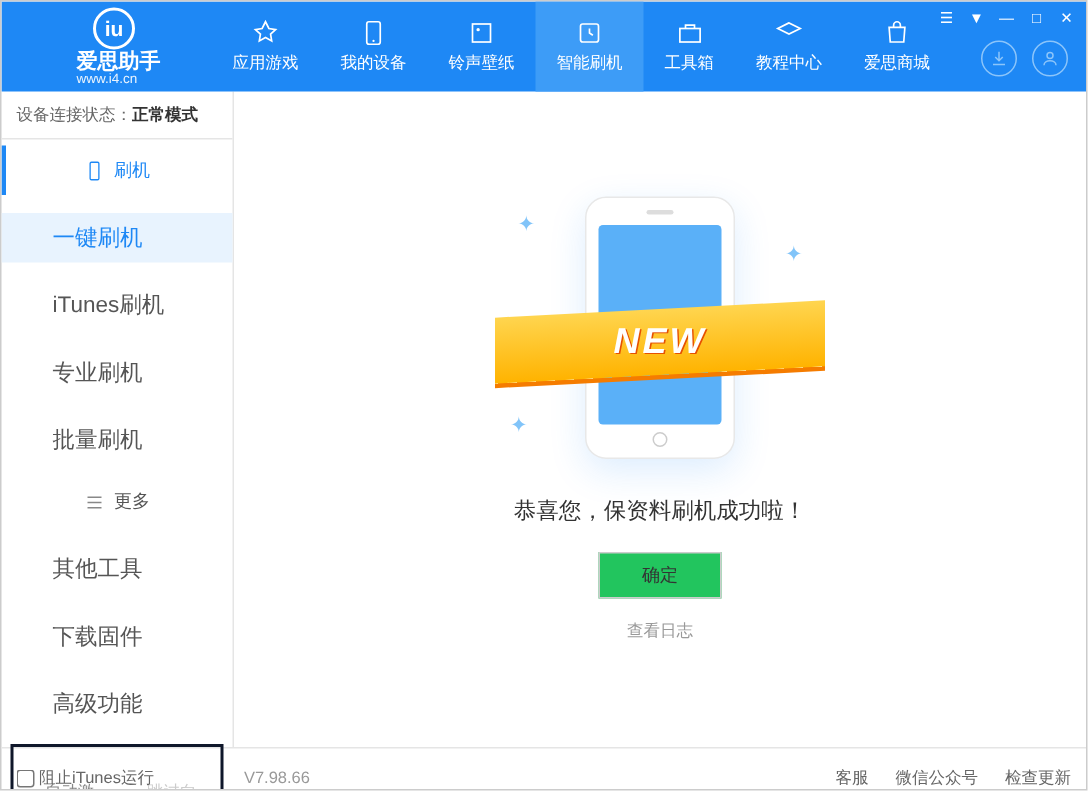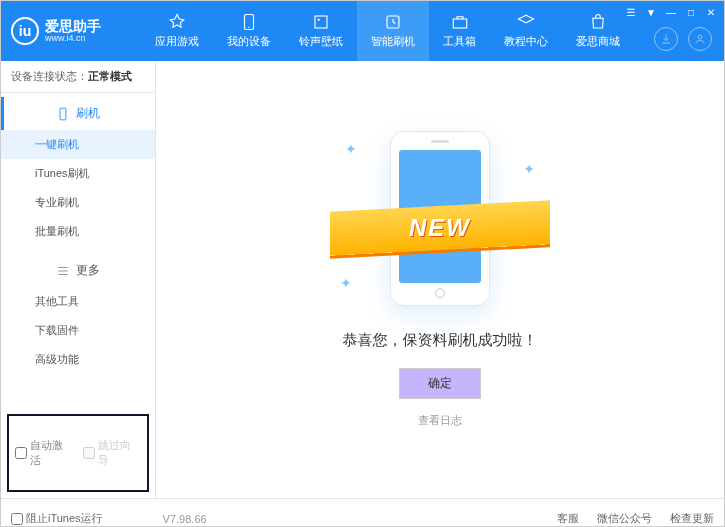--- a/index.html
+++ b/index.html
@@ -1,19 +1,19 @@
 <!DOCTYPE html>
 <html><head>
 <meta charset="utf-8">
 <style>
 * { margin: 0; padding: 0; box-sizing: border-box; font-family: "Microsoft YaHei", Arial, sans-serif; }
 body { background: #fff; width: 725px; height: 527px; overflow: hidden; position: relative; border: 1px solid #ccc; }
 
 .header { background: #1e88f5; height: 60px; display: flex; align-items: center; padding: 0 10px; position: relative; }
-.logo-area { display: flex; align-items: center; width: 130px; }
+.logo-area { display: flex; align-items: center; width: 130px; flex-direction: column; }
 .logo-circle { width: 28px; height: 28px; border: 2px solid #fff; border-radius: 50%; display: flex; align-items: center; justify-content: center; color: #fff; font-weight: bold; font-size: 14px; }
 .logo-text { color: #fff; margin-left: 6px; }
 .logo-title { font-size: 14px; font-weight: bold; line-height: 1; }
 .logo-sub { font-size: 9px; line-height: 1.2; opacity: 0.9; }
 
 .nav { display: flex; flex: 1; height: 100%; }
 .nav-item { color: #fff; font-size: 11px; display: flex; flex-direction: column; align-items: center; justify-content: center; padding: 0 14px; cursor: pointer; height: 100%; }
 .nav-item.active { background: #3d9cf7; }
 .nav-icon { width: 18px; height: 18px; margin-bottom: 3px; fill: #fff; }
 
@@ -26,42 +26,42 @@
 .body-area { display: flex; height: calc(100% - 60px - 28px); }
 
 .sidebar { width: 155px; border-right: 1px solid #e5e5e5; display: flex; flex-direction: column; }
 .status-bar { padding: 8px 10px; font-size: 11px; color: #666; border-bottom: 1px solid #e5e5e5; }
 .status-bar .val { color: #333; font-weight: bold; }
 .side-section { padding: 4px 0; }
 .side-header { display: flex; align-items: center; padding: 8px 14px; font-size: 12px; color: #555; cursor: pointer; justify-content: center; }
 .side-header svg { width: 14px; height: 14px; margin-right: 6px; fill: #888; }
 .side-header.active { color: #1e88f5; border-left: 3px solid #1e88f5; padding-left: 11px; }
 .side-header.active svg { fill: #1e88f5; }
-.side-child { padding: 7px 14px 7px 34px; font-size: 11px; color: #555; cursor: pointer; }
+.side-child { padding: 7px 14px 7px 34px; font-size: 15px; color: #555; cursor: pointer; margin-top: 12px; }
 .side-child.active { background: #e8f3fe; color: #1e88f5; }
 .side-note { background: #f5f5f5; margin: 4px 12px 4px 30px; padding: 6px 8px; font-size: 10px; color: #888; }
 
 .checkbox-area { border: 2px solid #0f172a; margin: 6px; padding: 22px 6px; display: flex; gap: 10px; font-size: 11px; color: #888; }
 .cb { display: flex; align-items: center; gap: 3px; }
 .cb input { width: 12px; height: 12px; }
 .cb.disabled { color: #ccc; }
 
 .main { flex: 1; display: flex; flex-direction: column; align-items: center; justify-content: center; position: relative; }
 .illustration { position: relative; width: 200px; height: 180px; }
 .phone-body { position: absolute; left: 50px; top: 0; width: 100px; height: 175px; background: #fff; border-radius: 14px; box-shadow: 0 8px 24px rgba(30,136,245,0.15); border: 1px solid #e8e8e8; }
 .phone-screen { position: absolute; left: 8px; top: 18px; right: 8px; bottom: 22px; background: #5ab0f8; border-radius: 3px; }
 .phone-btn { position: absolute; bottom: 7px; left: 50%; transform: translateX(-50%); width: 10px; height: 10px; border: 1.5px solid #ccc; border-radius: 50%; }
 .phone-speaker { position: absolute; top: 8px; left: 50%; transform: translateX(-50%); width: 18px; height: 3px; background: #ddd; border-radius: 2px; }
 .ribbon { position: absolute; top: 75px; left: -10px; right: -10px; height: 44px; background: linear-gradient(#ffd54f, #ffb300); display: flex; align-items: center; justify-content: center; transform: skewY(-3deg); box-shadow: 0 3px 0 #f57c00; }
 .ribbon-text { color: #fff; font-size: 24px; font-weight: 900; font-style: italic; letter-spacing: 2px; transform: skewY(3deg); text-shadow: 1px 1px 0 #e65100; }
 .ribbon::before, .ribbon::after { content: ''; position: absolute; width: 0; height: 0; top: 0; }
 .sparkle { position: absolute; color: #81c4f9; font-size: 14px; }
 
 .success-text { color: #333; font-size: 15px; margin-top: 20px; }
-.confirm-btn { margin-top: 18px; padding: 6px 28px; background: #c4b5fd; border: 1px solid #ccc; font-size: 12px; color: #333; cursor: pointer; }
+.confirm-btn { margin-top: 18px; padding: 6px 28px; background: #22c55e; border: 1px solid #ccc; font-size: 12px; color: #333; cursor: pointer; }
 .view-log { margin-top: 14px; font-size: 11px; color: #999; cursor: pointer; }
 
 .footer { height: 40px; border-top: 1px solid #e5e5e5; display: flex; align-items: center; padding: 0 10px; font-size: 11px; color: #666; }
 .footer .cb { margin-right: auto; }
 .footer-item { margin-left: 18px; cursor: pointer; }
 .version { margin-left: 60px; color: #999; }
 </style>
 </head>
 <body>
 

